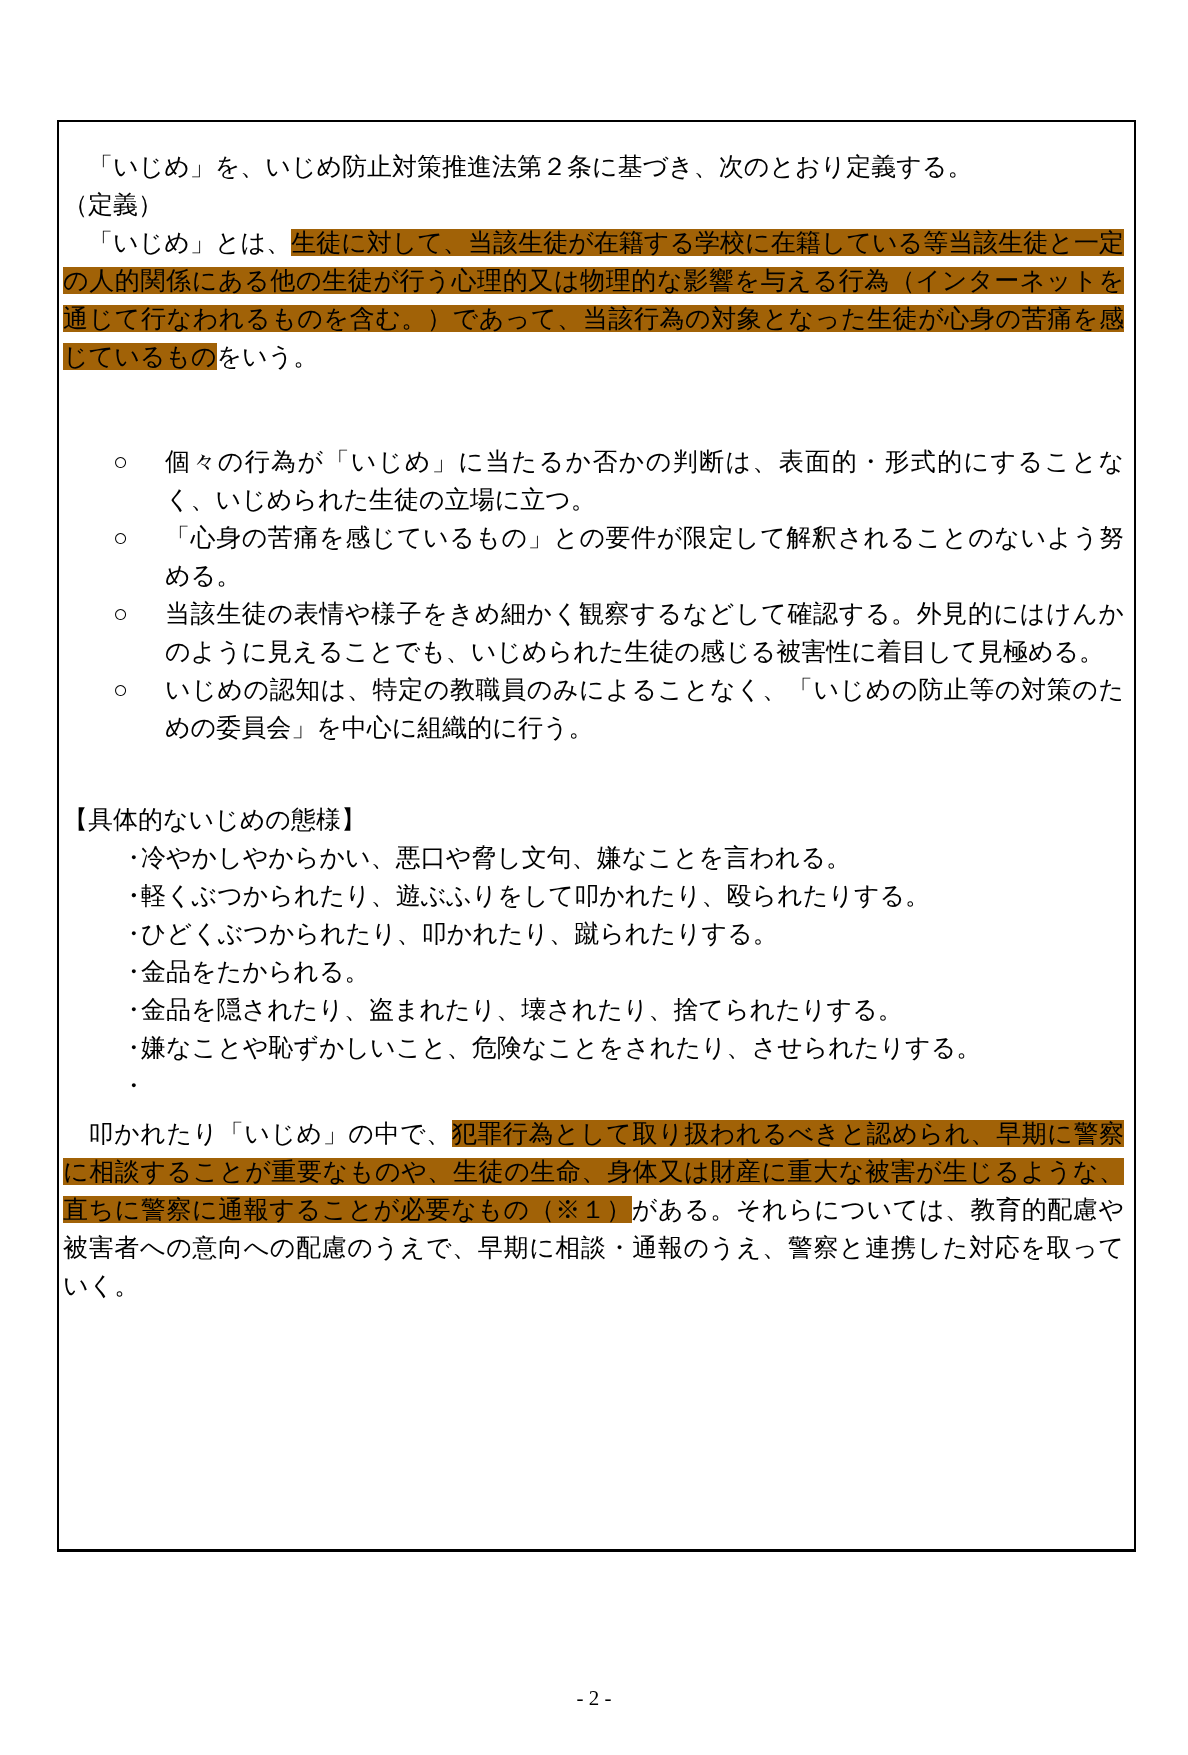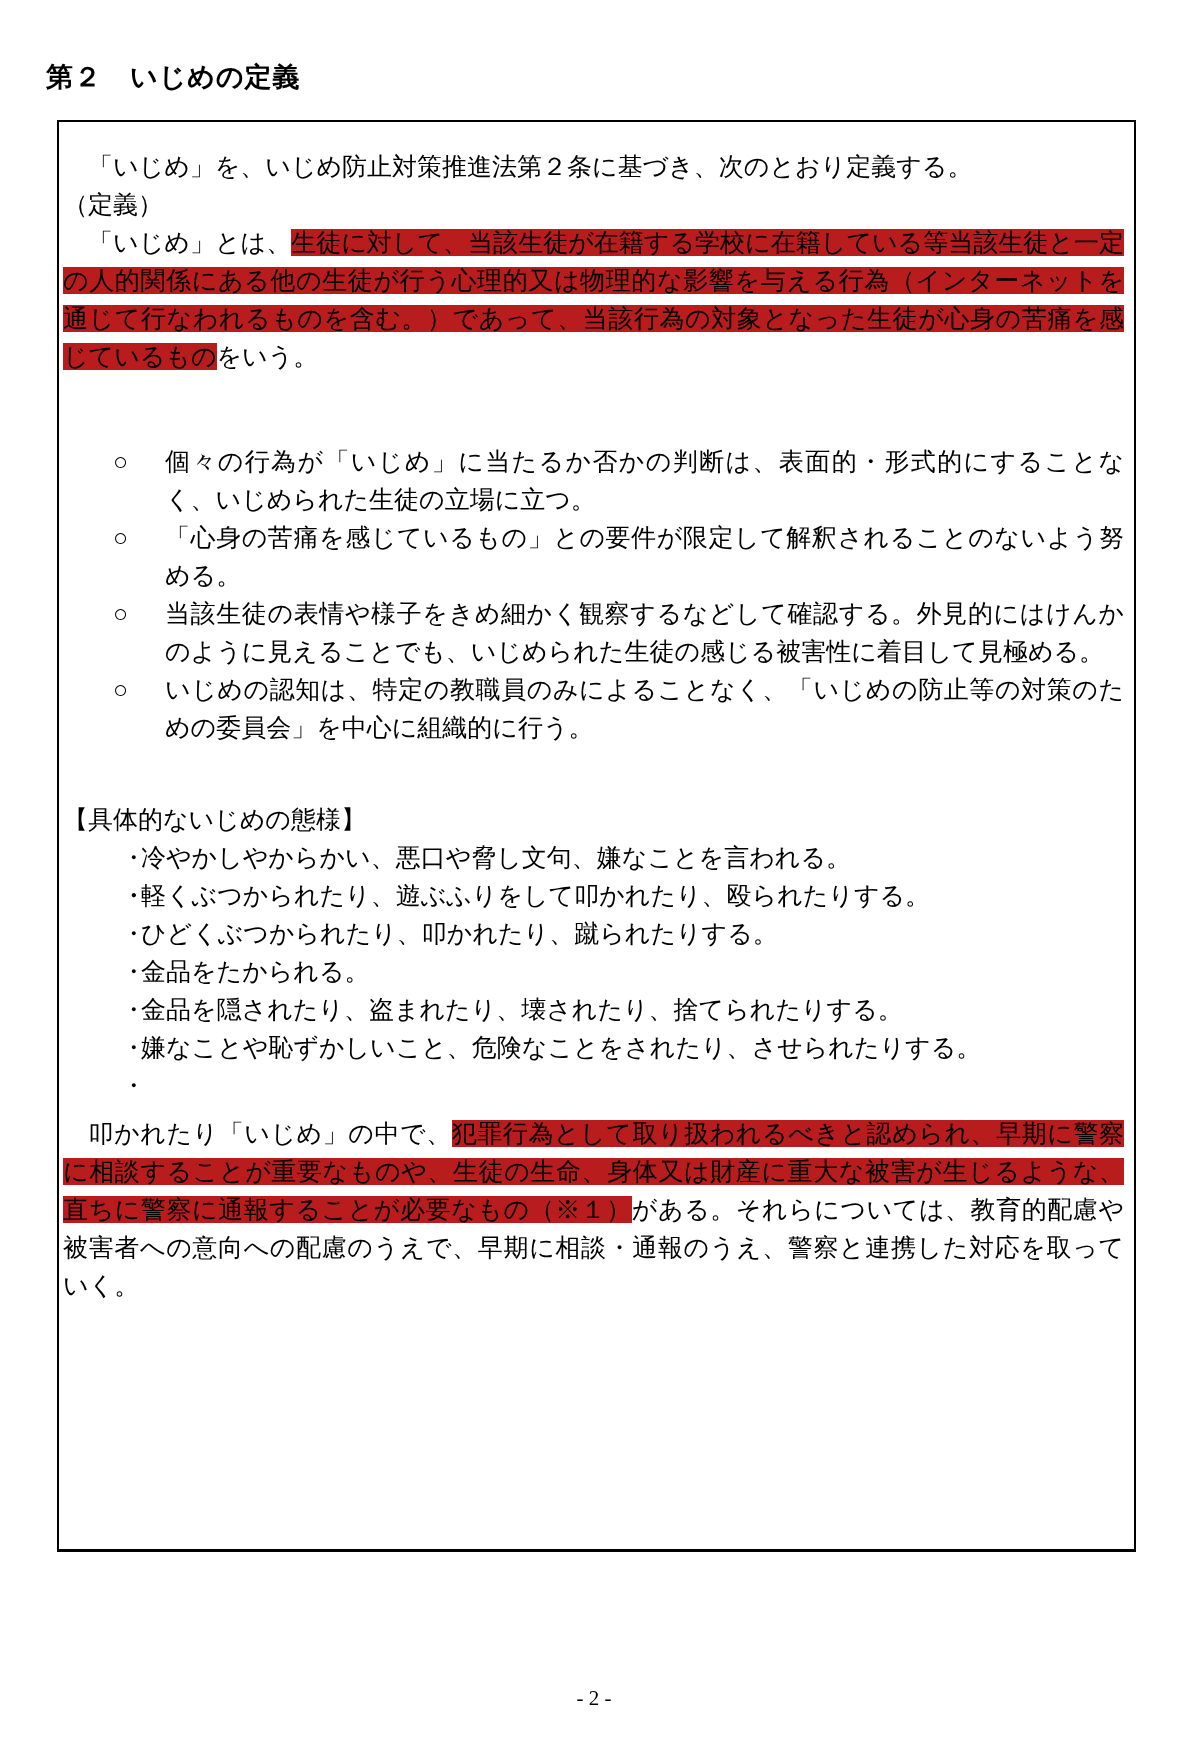--- a/index.html
+++ b/index.html
@@ -37,21 +37,21 @@
     border: 2px solid #000000;
     border-bottom-width: 3px;
     padding: 26px 10px 12px 4px;
     font-size: 25px;
     line-height: 38px;
     text-align: justify;
   }
 
   .def-box p { margin: 0; }
 
-  .hl { background: #b91c1c; }
+  .hl { background: #a16207; }
 
   .circle-list { margin-top: 67px; }
   .circle-list .li {
     position: relative;
     padding-left: 102px;
     text-align: justify;
   }
   .circle-list .marker {
     position: absolute;
     left: 50px;
@@ -81,21 +81,20 @@
     text-align: center;
     font-size: 21px;
     color: #000000;
   }
 </style>
 </head>
 <body>
 
 <div class="page">
 
-  <h1 class="doc-heading">第２　いじめの定義</h1>
 
   <div class="def-box">
 
     <p class="para">　「いじめ」を、いじめ防止対策推進法第２条に基づき、次のとおり定義する。</p>
 
     <p class="para">（定義）</p>
 
     <p class="para"><span class="">　「いじめ」とは、</span><span class="hl">生徒に対して、当該生徒が在籍する学校に在籍している等当該生徒と一定の人的関係にある他の生徒が行う心理的又は物理的な影響を与える行為（インターネットを通じて行なわれるものを含む。）であって、当該行為の対象となった生徒が心身の苦痛を感じているもの</span><span class="">をいう。</span></p>
 
     <div class="circle-list">

